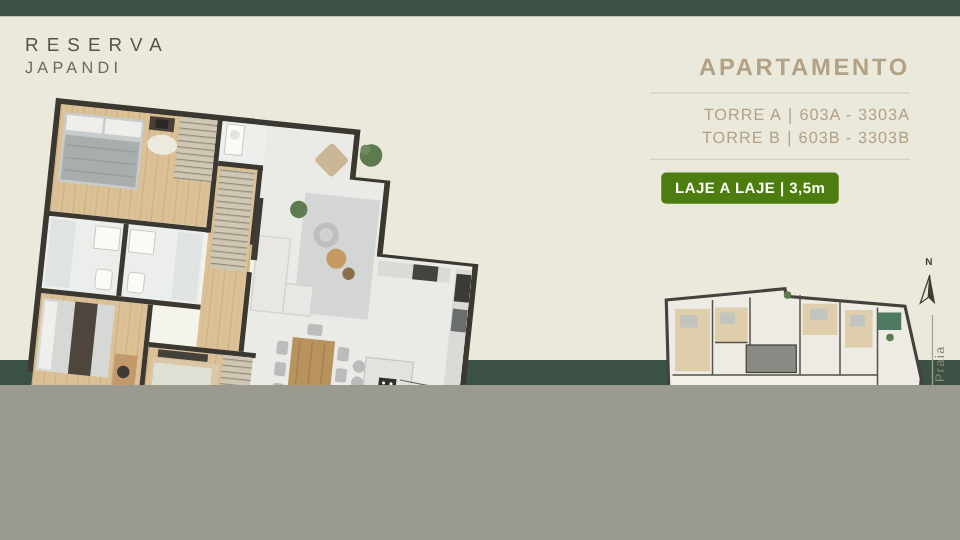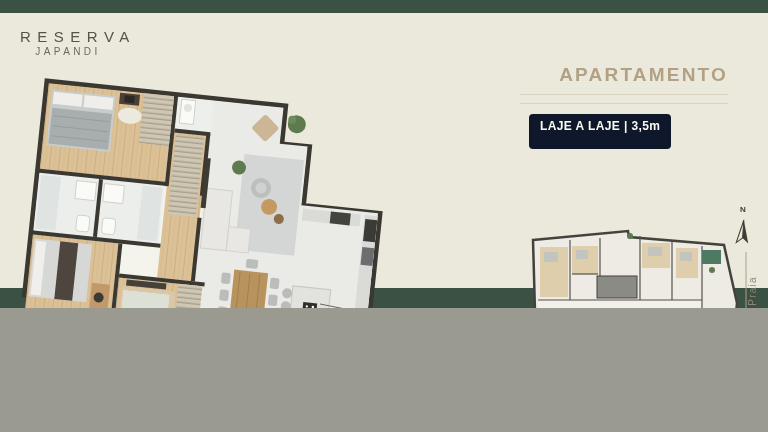--- a/index.html
+++ b/index.html
@@ -12,49 +12,48 @@
   .bar-top{top:0;height:13px;}
   .bar-bottom{bottom:0;height:20px;}
 
   
   .logo{position:absolute;left:20px;top:28px;width:100px;}
   .logo-name{
     font-size:15px;font-weight:400;letter-spacing:6.5px;
     color:#55544A;white-space:nowrap;
   }
   .logo-sub{
-    margin-top:1px;text-align:center;padding-right:4px;
-    font-size:10px;font-weight:400;letter-spacing:3.4px;color:#6B6A5E;
+    margin-top:1px;text-align:left;padding-right:4px;
+    font-size:13px;font-weight:400;letter-spacing:3.4px;color:#6B6A5E;
     white-space:nowrap;
   }
 
   
   .panel{position:absolute;top:44px;right:40px;width:208px;text-align:right;}
   .panel-title{
     font-size:19px;font-weight:700;letter-spacing:2.2px;color:#B2A184;
     white-space:nowrap;
-    margin-top:20px;
   }
   .rule{border:0;border-top:1px solid #D8D2C0;margin:8px 0 0 0;width:208px;}
   .towers{margin-top:8px;}
   .tower-row{
     font-size:13px;font-weight:400;letter-spacing:0.8px;color:#B2A184;
     line-height:18px;white-space:nowrap;
   }
   .tower-sep{padding:0 5px;}
   .specs{margin-top:11px;}
   .spec-line{
     font-size:11.5px;font-weight:700;letter-spacing:0.3px;color:#B2A184;
     line-height:17px;white-space:nowrap;
   }
   .badge-wrap{text-align:left;margin-top:10px;}
   .badge{
-    display:inline-block;background:#0f172a;color:#FBFBF4;
+    display:inline-block;background:#4d7c0f;color:#FBFBF4;
     font-size:12px;font-weight:700;letter-spacing:0.4px;
-    padding:5px 11px 16px 11px;border-radius:4px;margin-left:9px;
+    padding:5px 11px 6px 11px;border-radius:4px;margin-left:9px;
     white-space:nowrap;
   }
 
   
   .compass-n{
     position:absolute;left:736px;top:205px;width:14px;text-align:center;
     font-size:8px;font-weight:700;color:#3E3C34;
   }
   .vista{
     position:absolute;left:694px;top:300px;width:120px;height:14px;
@@ -284,20 +283,28 @@
   </svg>
 
   <div class="logo">
     <div class="logo-name">RESERVA</div>
     <div class="logo-sub">JAPANDI</div>
   </div>
 
   <div class="panel">
     <div class="panel-title">APARTAMENTO</div>
     <hr class="rule">
+    <div class="towers">
+      <div class="tower-row">
+        <span>TORRE A</span><span class="tower-sep">|</span><span>603A - 3303A</span>
+      </div>
+      <div class="tower-row">
+        <span>TORRE B</span><span class="tower-sep">|</span><span>603B - 3303B</span>
+      </div>
+    </div>
     <hr class="rule">
     <div class="badge-wrap">
       <span class="badge">LAJE A LAJE | 3,5m</span>
     </div>
   </div>
 
   <div class="compass-n">N</div>
   <div class="vista">Vista Praia</div>
 
 </div>

